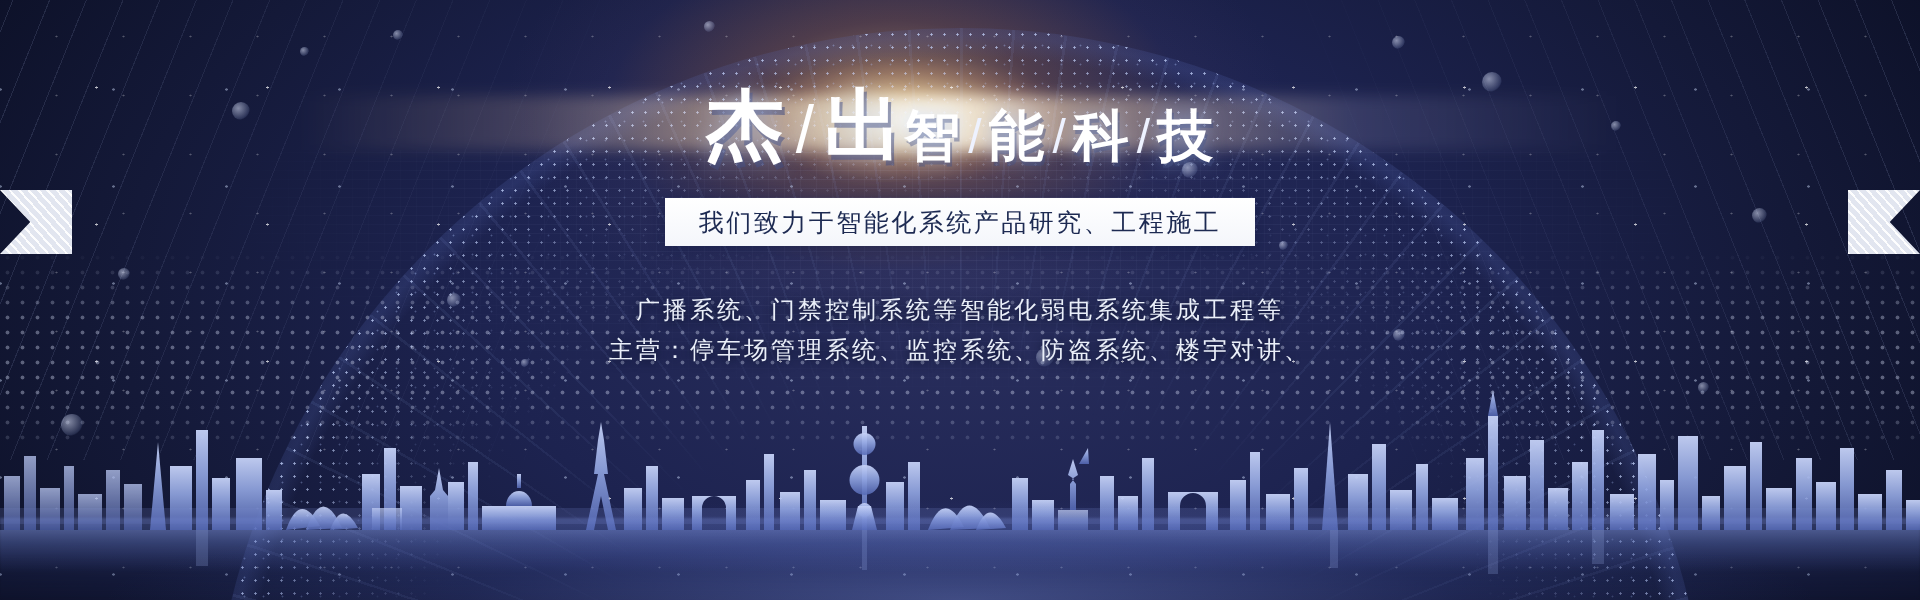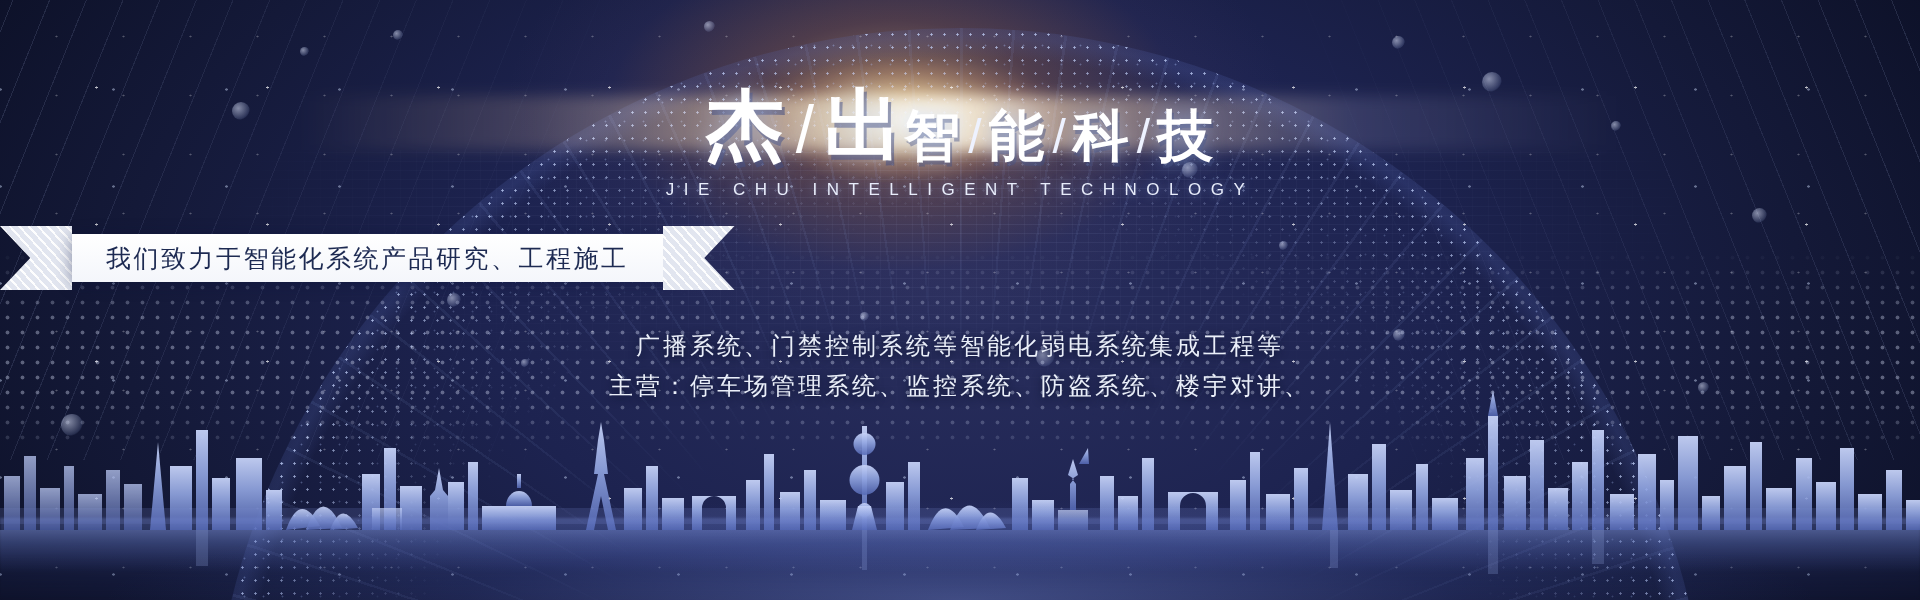--- a/index.html
+++ b/index.html
@@ -198,21 +198,21 @@
     letter-spacing: 9.5px;
     color: #e8edfb;
     font-weight: 400;
     text-shadow: 0 0 10px rgba(140,170,240,0.6);
   }
 
   
   .ribbon-wrap {
     margin-top: 26px;
     display: flex;
-    justify-content: flex-start;
+    justify-content: space-between;
     align-items: center;
   }
   .ribbon {
     position: relative;
     display: flex;
     align-items: center;
     justify-content: center;
     height: 48px;
     padding: 0 34px;
     background: linear-gradient(180deg, #ffffff 0%, #f4f6fb 100%);
@@ -322,21 +322,20 @@
       <span class="t-big">出</span>
       <span class="t-sm">智</span>
       <span class="t-slash-sm">/</span>
       <span class="t-sm">能</span>
       <span class="t-slash-sm">/</span>
       <span class="t-sm">科</span>
       <span class="t-slash-sm">/</span>
       <span class="t-sm">技</span>
     </div>
 
-    <div class="subtitle-en">JIE CHU INTELLIGENT TECHNOLOGY</div>
 
     <div class="ribbon-wrap">
       <div class="rib-tail left"></div>
       <div class="ribbon">
         <span class="ribbon-text">我们致力于智能化系统产品研究、工程施工</span>
       </div>
       <div class="rib-tail right"></div>
     </div>
 
     <div class="desc">

